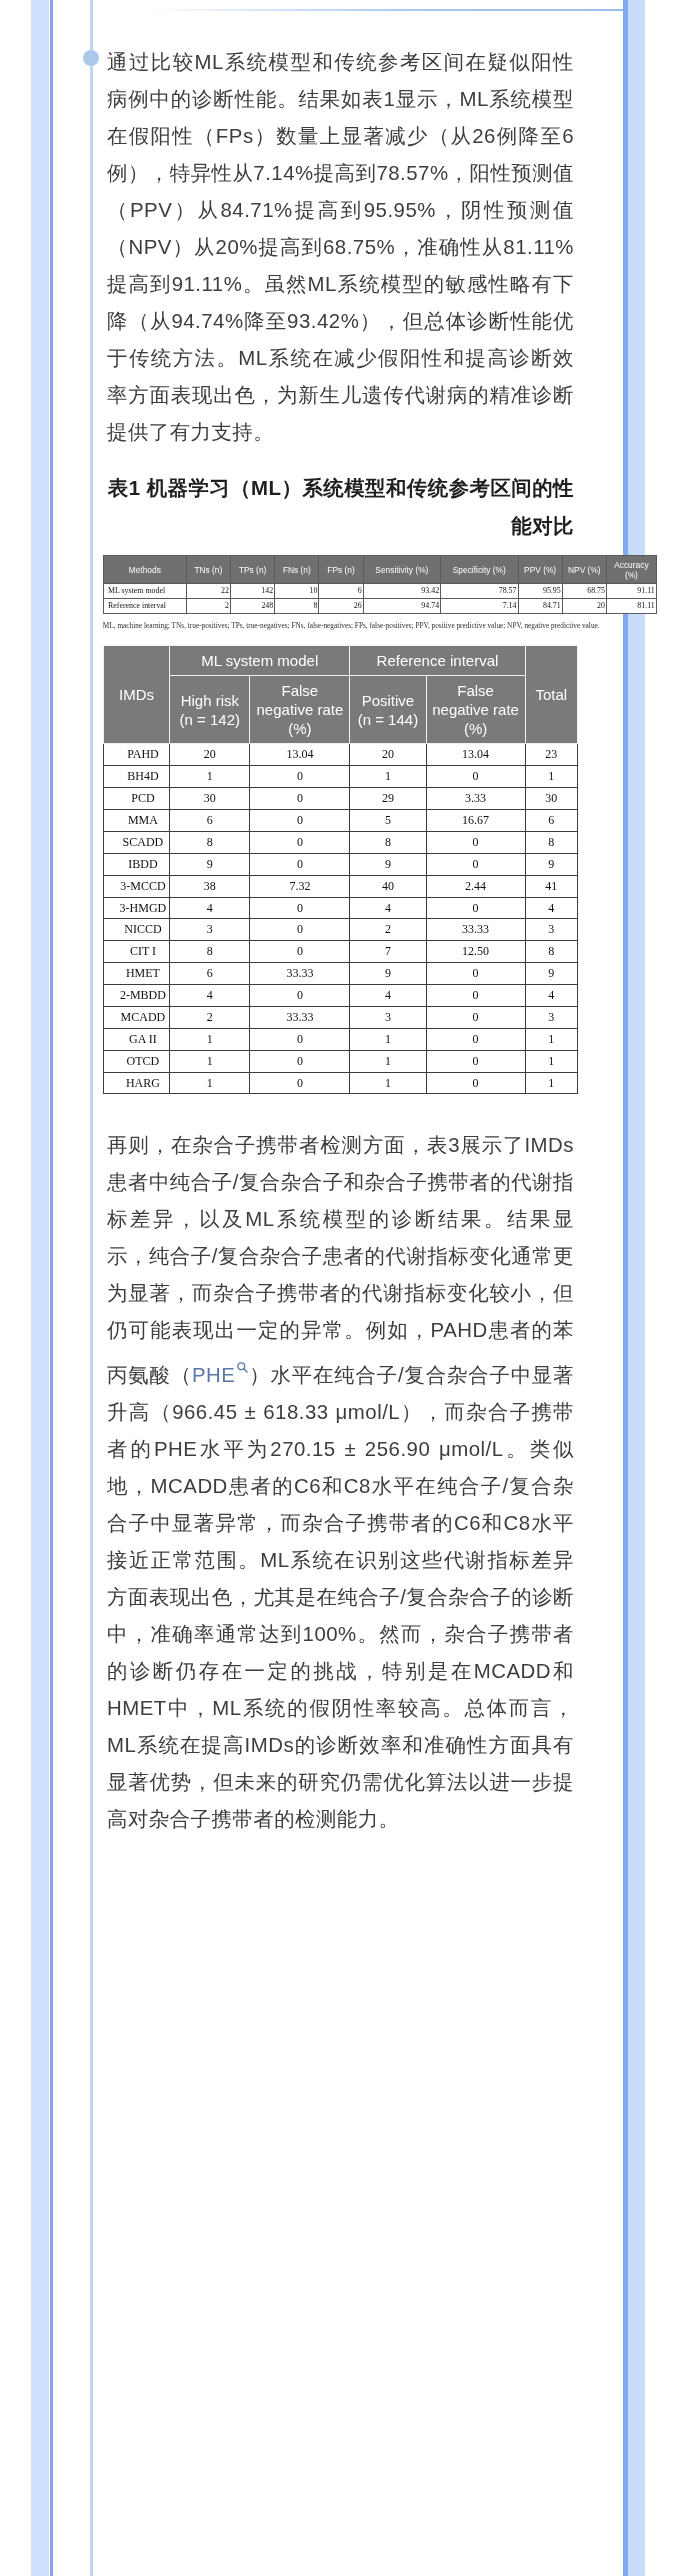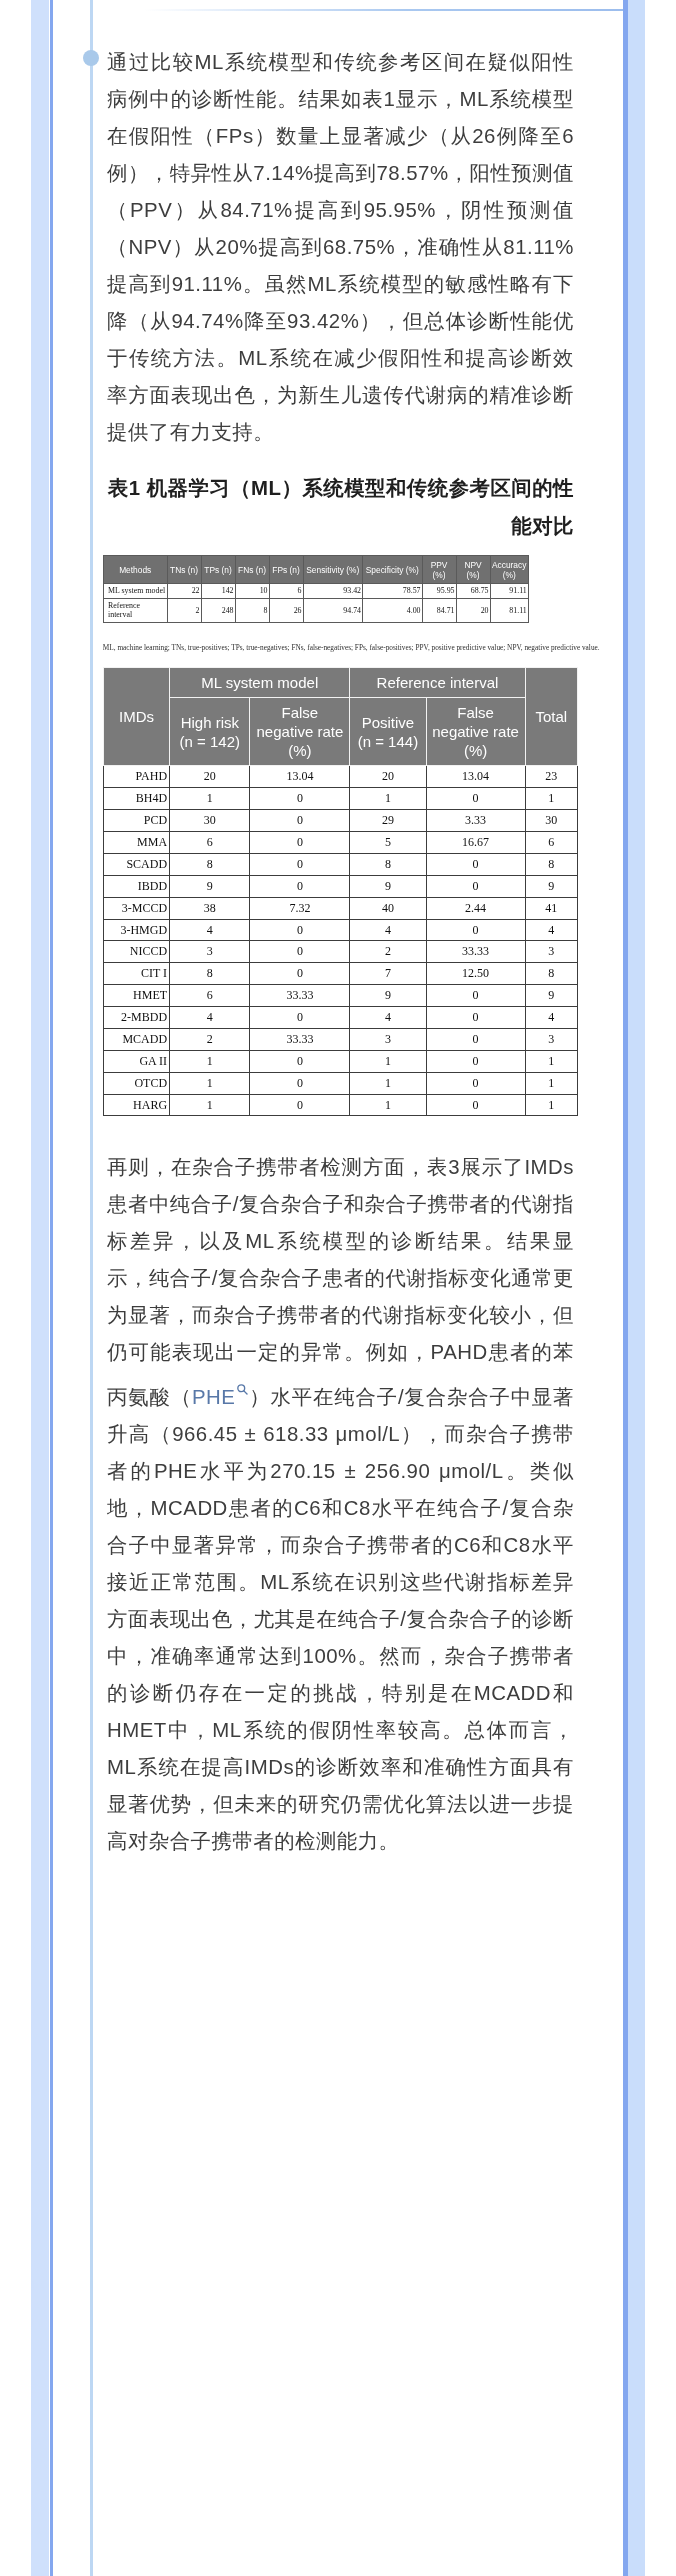--- a/index.html
+++ b/index.html
@@ -33,52 +33,52 @@
     color:#3d3d3d; text-align:justify;
   }
 
   .tbl-caption {
     margin:18px 0 0 0;
     font-size:20.4px; line-height:38px; font-weight:bold;
     color:#1f1f1f; text-align:right; letter-spacing:0.5px;
   }
 
   
-  .t1 { width:426px; margin:10.5px 0 0 -4.2px; border-collapse:collapse; background:#0f172a; }
+  .t1 { width:554px; margin:10.5px 0 0 -4.2px; border-collapse:collapse; background:#0f172a; }
   .t1 th {
     background:#707070; color:#ffffff; font-weight:normal;
     font-size:8.4px; padding:3.1px 1px; border:0.5px solid #5a5a5a;
     font-family:"Liberation Sans", sans-serif;
   }
   .t1 td {
     font-family:"Liberation Serif", serif; font-size:7.9px; color:#141414;
     text-align:right; border:0.5px solid #5a5a5a; padding:2.6px 1px; background:#fff;
   }
   .t1 td.rowlabel { text-align:left; padding-left:4.2px; }
 
   .footnote {
-    margin:20px 0 0 -4.2px;
+    margin:7px 0 0 -4.2px;
     font-family:"Liberation Serif", serif; font-size:7.3px; color:#2e2e2e;
     white-space:nowrap; letter-spacing:0;
   }
 
   
   .t2 { width:475px; margin:14.7px 0 0 -4.2px; border-collapse:collapse; background:#fff; }
   .t2 th {
     background:#7a7a7a; color:#ffffff; font-weight:normal;
     font-size:15px; line-height:19px; padding:5.2px 4.2px;
     border:1px solid #f2f2f2; outline:none;
     font-family:"Liberation Sans", sans-serif;
   }
   .t2 { border:1px solid #3c3c3c; }
   .t2 td {
     font-family:"Liberation Serif", serif; font-size:12px; color:#101010;
     text-align:center; border:0.5px solid #3c3c3c; padding:2.6px 2.1px; height:15.7px; background:#fff;
   }
-  .t2 td.rowlabel { text-align:right; padding-left:15px; }
+  .t2 td.rowlabel { text-align:center; padding-left:15px; }
   .t2 thead tr { border-bottom:1px solid #3c3c3c; }
 
   .phe-link { color:#5878a8; text-decoration:none; cursor:pointer; }
   .mag-sup { display:inline-block; vertical-align:8.4px; margin-left:1px; }
 </style>
 </head>
 <body>
 
 <div class="page">
 
@@ -125,21 +125,21 @@
             <td>68.75</td>
             <td>91.11</td>
           </tr>
           <tr>
             <td class="rowlabel">Reference interval</td>
             <td>2</td>
             <td>248</td>
             <td>8</td>
             <td>26</td>
             <td>94.74</td>
-            <td>4.00</td>
+            <td>7.14</td>
             <td>84.71</td>
             <td>20</td>
             <td>81.11</td>
           </tr>
         </tbody>
     </table>
 
     <div class="footnote">ML, machine learning; TNs, true-positives; TPs, true-negatives; FNs, false-negatives; FPs, false-positives; PPV, positive predictive value; NPV, negative predictive value.</div>
 
 

